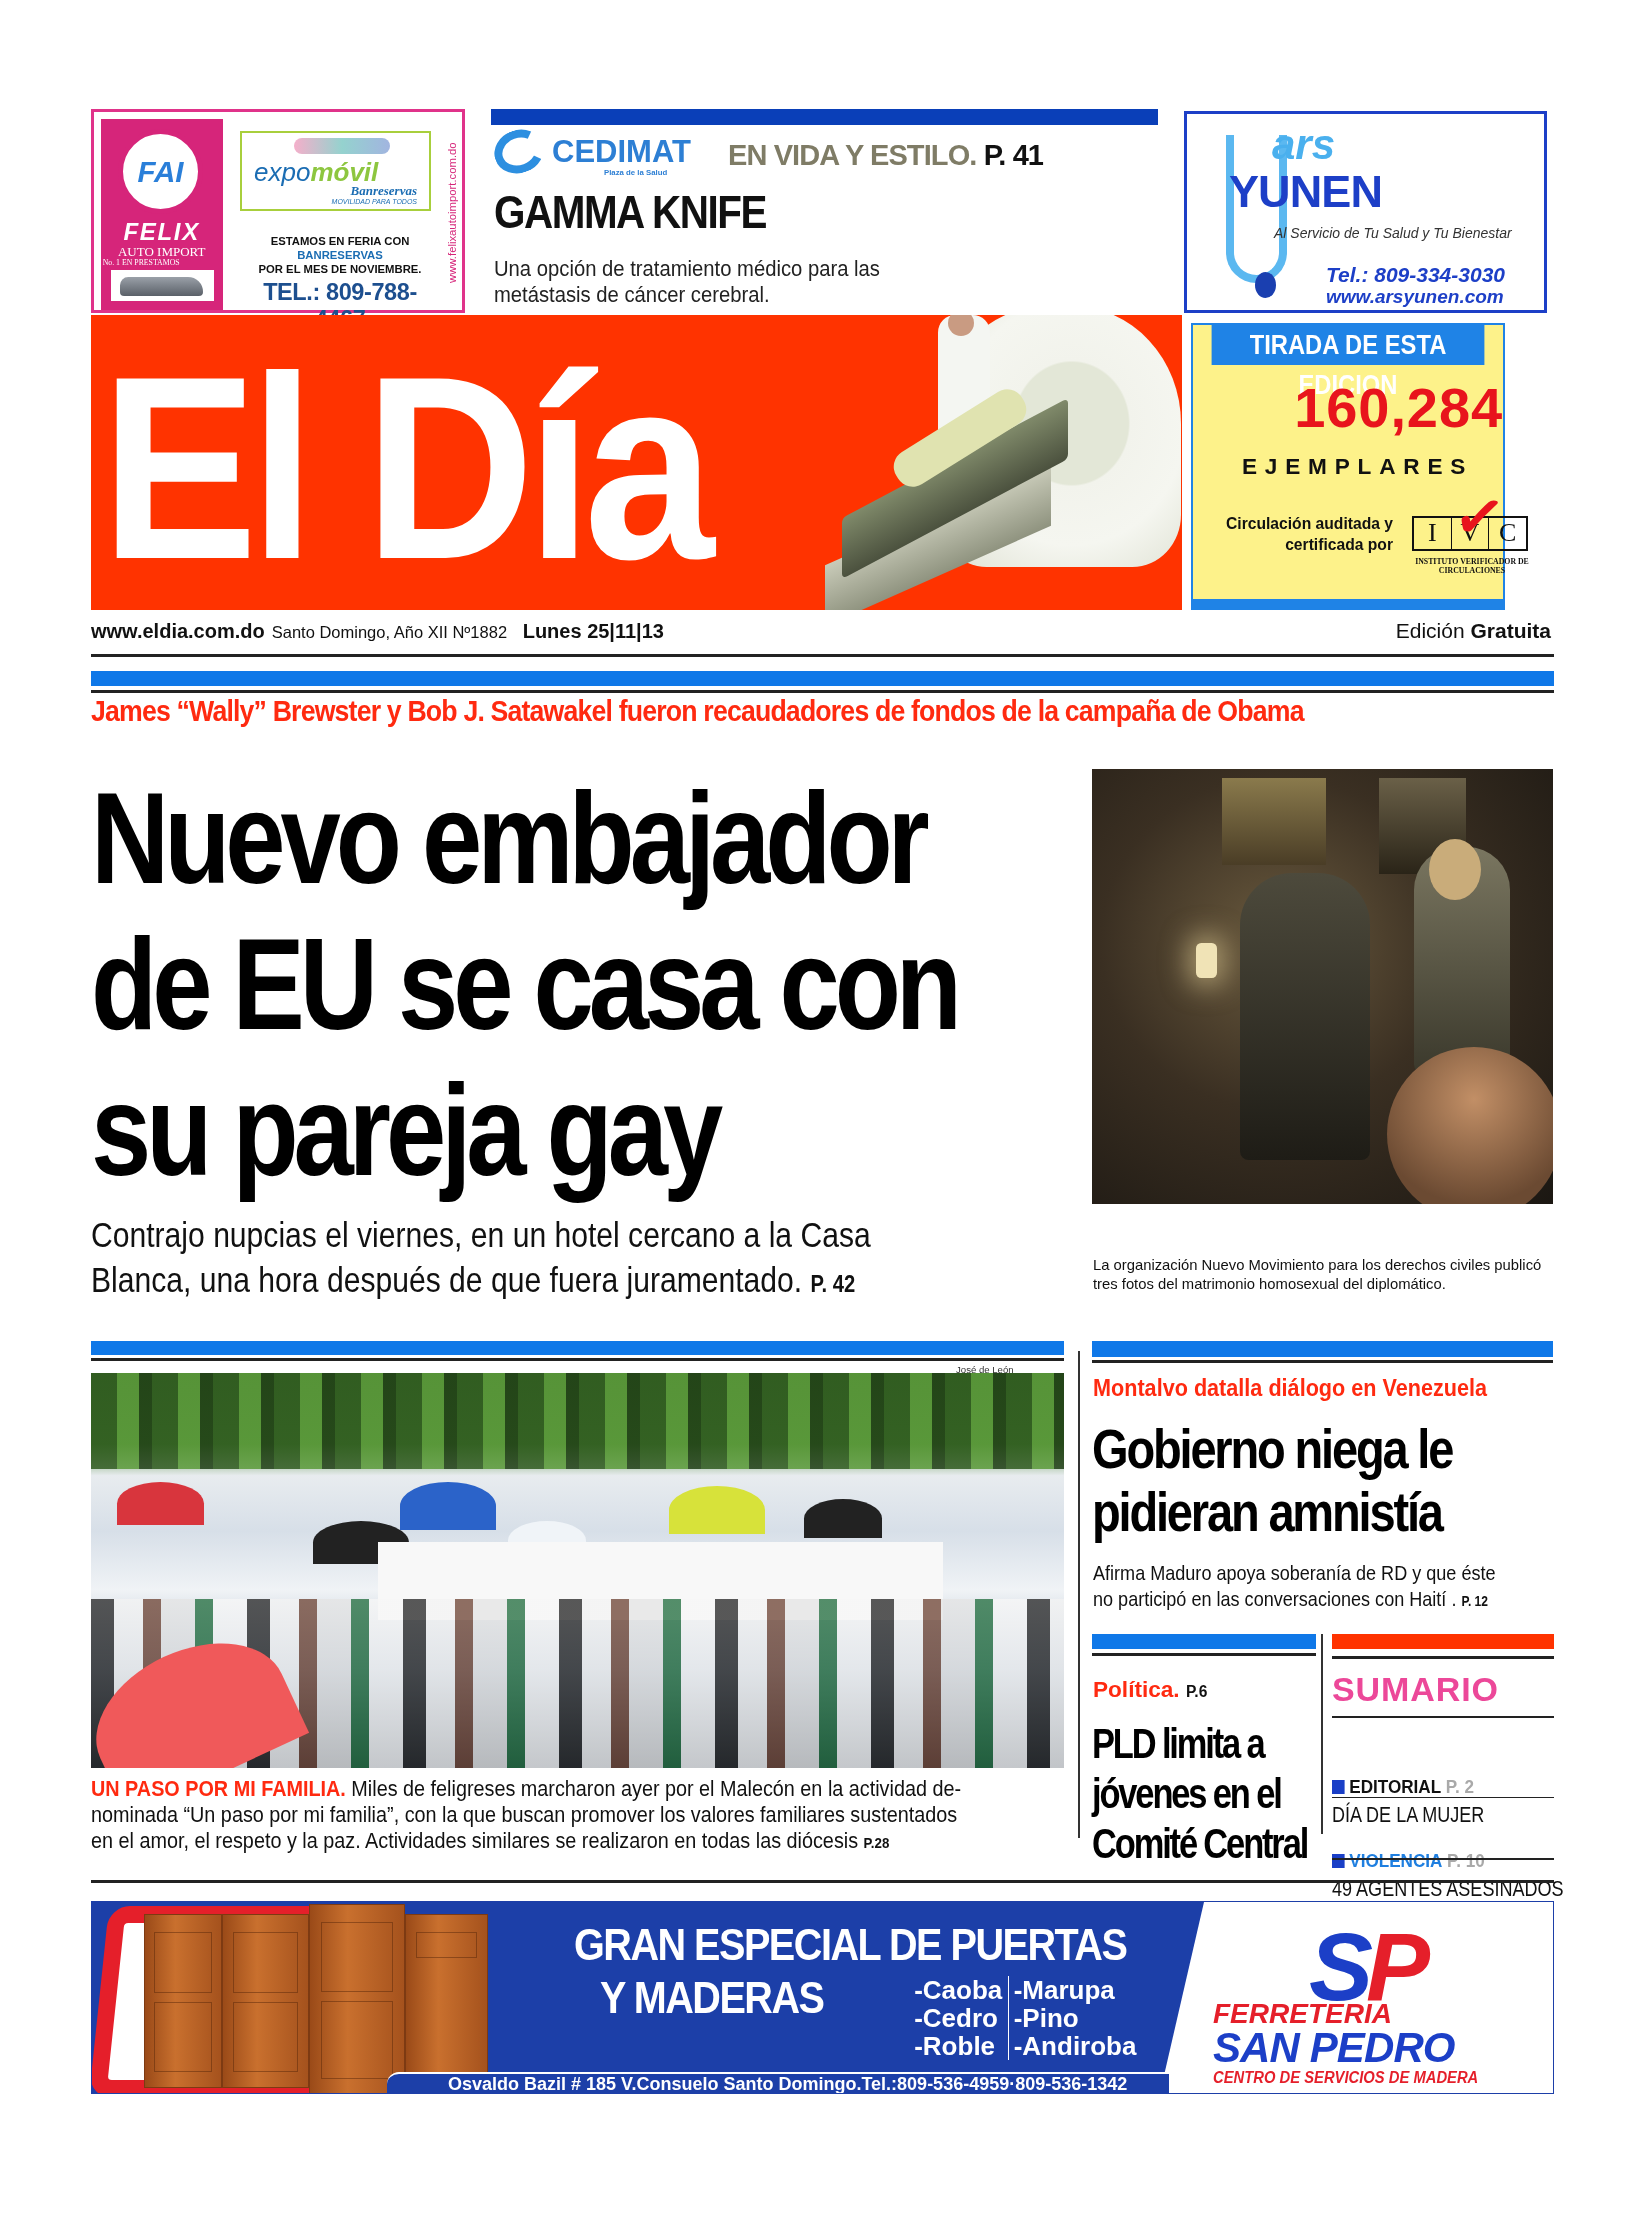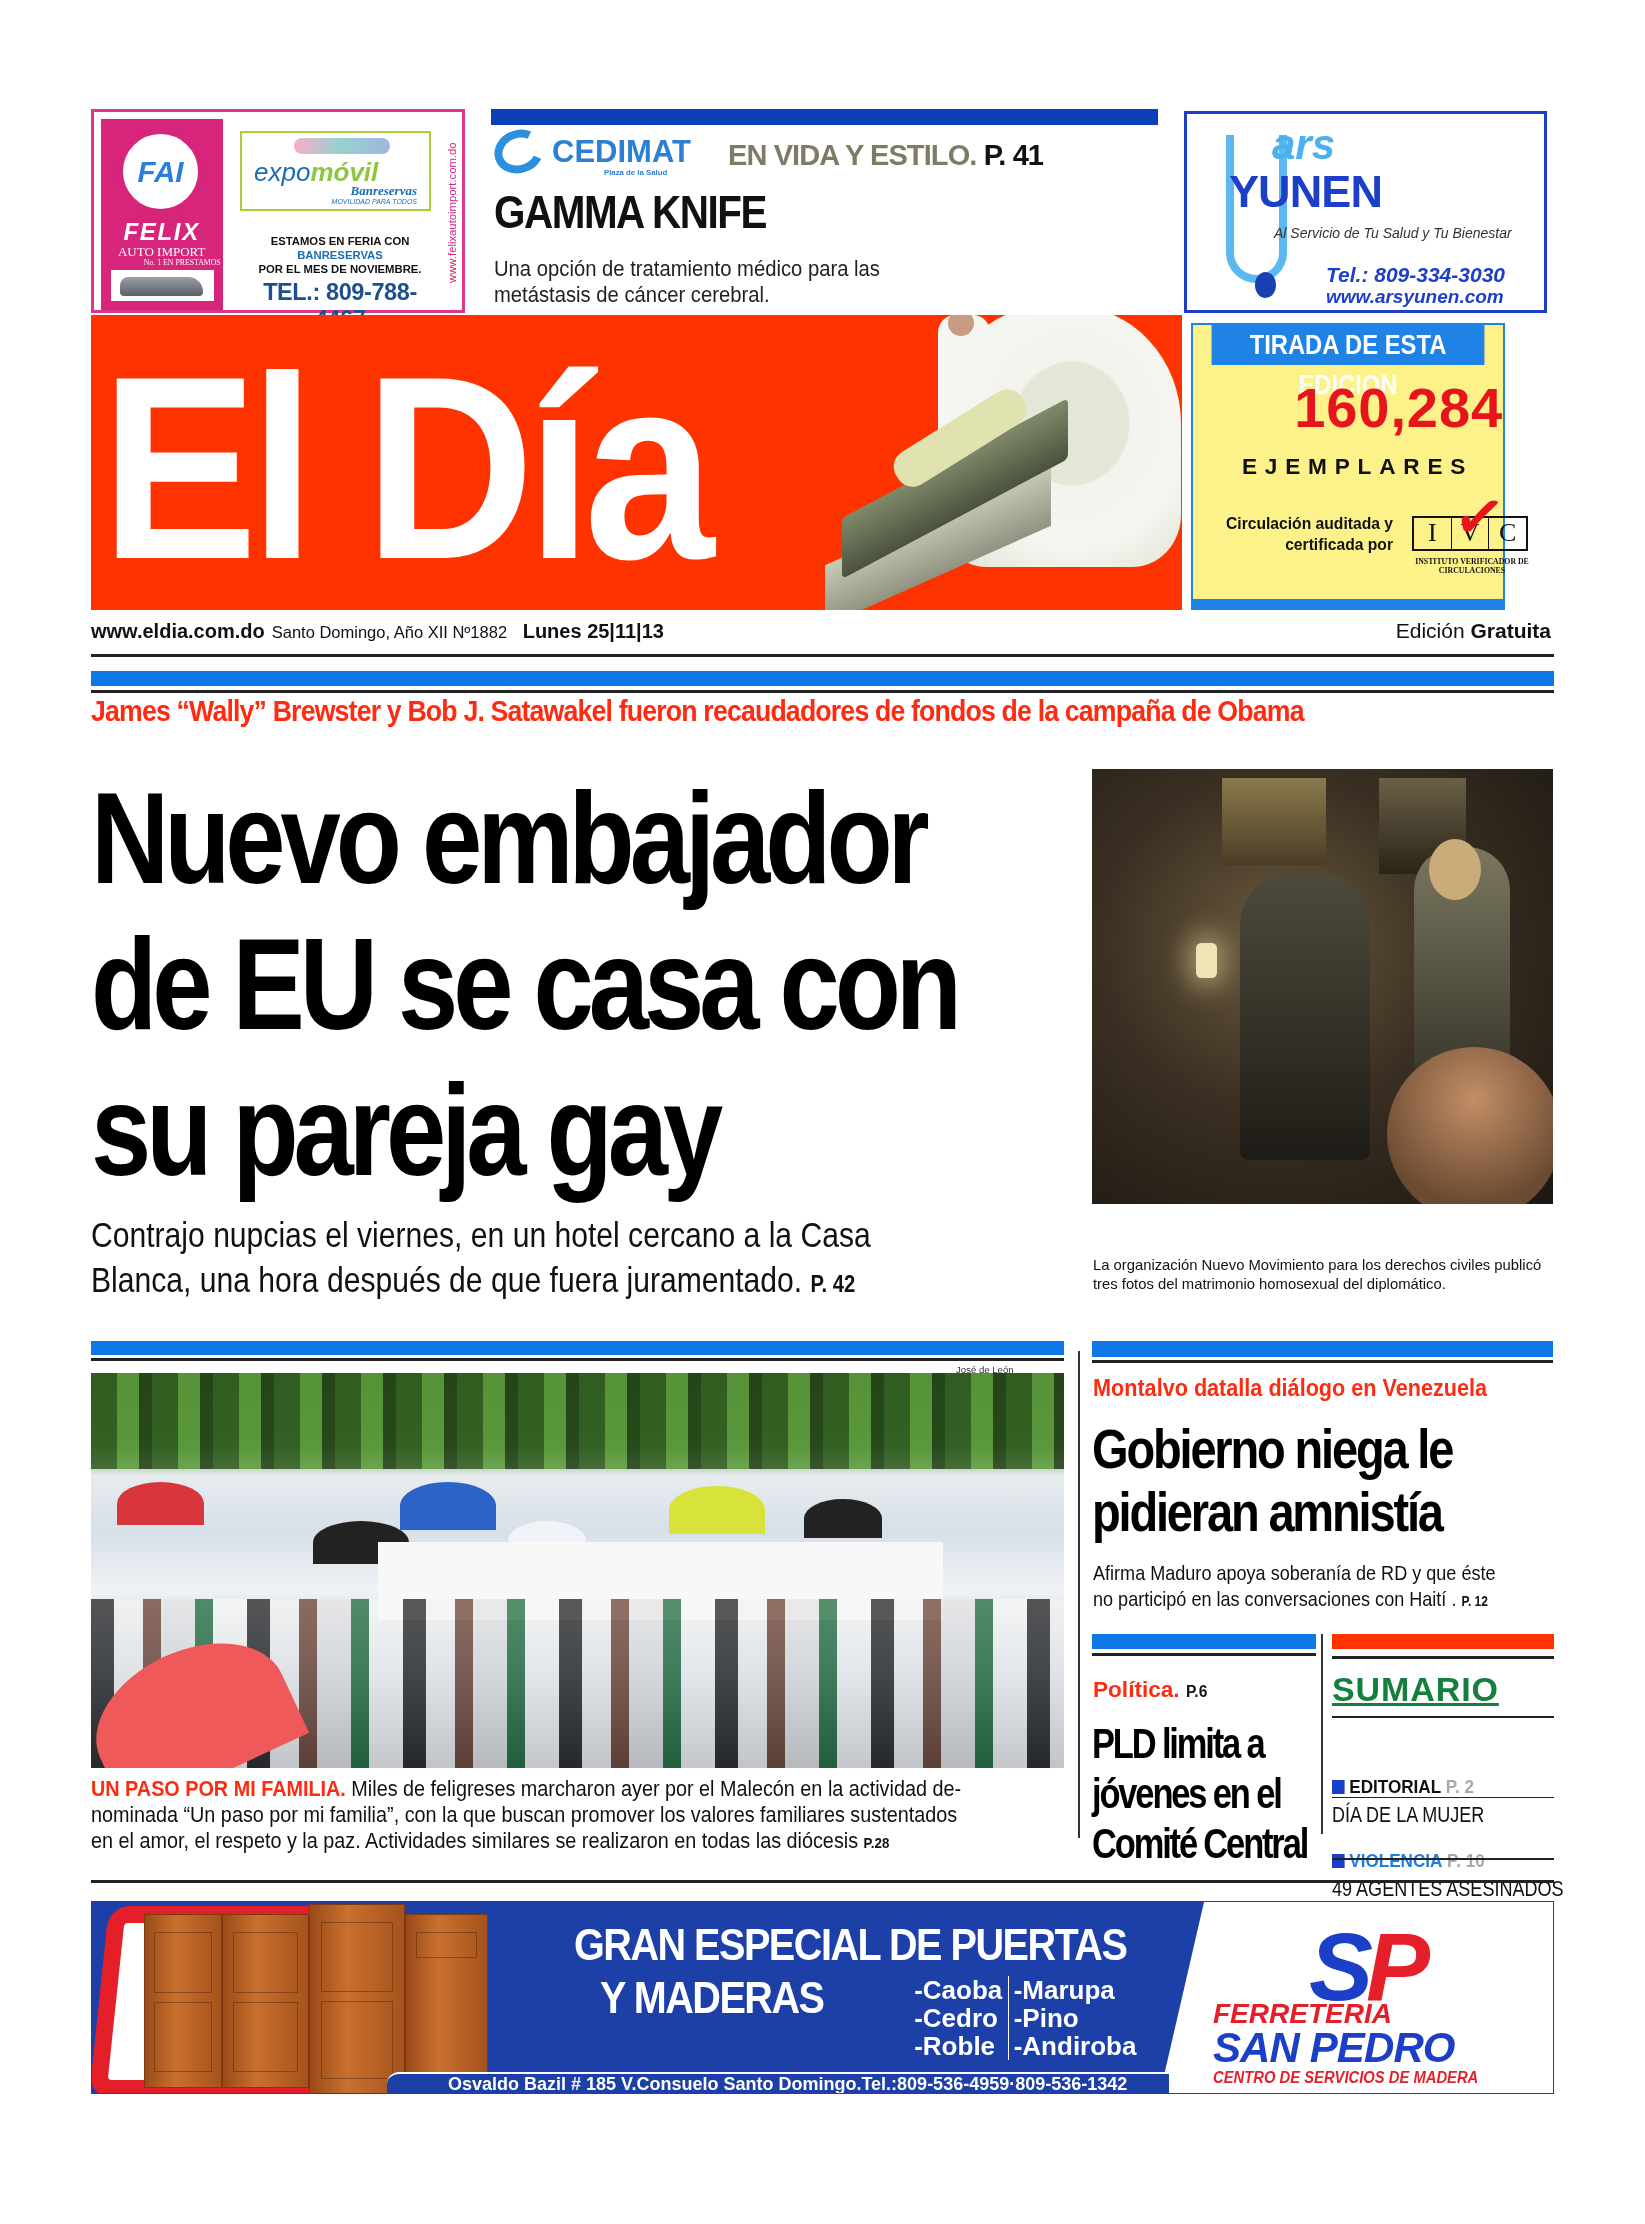--- a/index.html
+++ b/index.html
@@ -7,21 +7,21 @@
   body { position: relative; font-family: "Liberation Sans", sans-serif; color: #111; }
   .abs { position: absolute; }
 
   
   #ad-felix { left: 91px; top: 109px; width: 374px; height: 204px; border: 3.5px solid #e0338a; background: #fff; }
   #ad-felix .tag { position: absolute; left: 7px; top: 7px; width: 122px; height: 191px; background: #d6257a; }
   #ad-felix .logo-oval { position: absolute; left: 24px; top: 17.4px; width: 85px; height: 85px; border-radius: 50%; background: #fff; border: 5.2px solid #d6257a; box-shadow: 0 0 0 2.6px #fff inset; display:flex; align-items:center; justify-content:center; }
   #ad-felix .logo-oval span { font-weight: 900; font-style: italic; color: #2a7fd9; font-size: 29.5px; }
   #ad-felix .felix { position: absolute; left: 8.7px; top: 106px; width: 118px; text-align: center; color: #fff; font-weight: 900; font-style: italic; font-size: 24px; letter-spacing: 1.7px; }
   #ad-felix .ai { position: absolute; left: 8.7px; top: 132px; width: 118px; text-align: center; color: #fff; font-family: "Liberation Serif", serif; font-size: 13px; }
-  #ad-felix .pres { position: absolute; left: 8.7px; top: 146px; width: 118px; text-align: right; color: #fff; font-family: "Liberation Serif", serif; font-size: 7.8px; }
+  #ad-felix .pres { position: absolute; left: 8.7px; top: 146px; width: 118px; text-align: left; color: #fff; font-family: "Liberation Serif", serif; font-size: 7.8px; }
   #ad-felix .car { position: absolute; left: 17.4px; top: 158px; width: 103px; height: 31px; background: #fff; }
   #ad-felix .car i { position:absolute; left: 8.7px; top: 7px; width: 83px; height: 19px; background: linear-gradient(#9aa0a8,#5a6068); border-radius: 10.4px 19px 5.2px 5.2px; }
   #ad-felix .expo { position: absolute; left: 146px; top: 19px; width: 191px; height: 80px; border: 2.6px solid #a8cf3c; background: #fff; }
   #ad-felix .expo .wave { position:absolute; left: 52px; top: 5.2px; width: 96px; height: 15.6px; background: linear-gradient(90deg,#f29bbd,#7ac7c2,#8aa2d8); border-radius: 8.7px; opacity: .8; }
   #ad-felix .expo .e1 { position:absolute; left: 12px; top: 24px; font-size: 26px; font-style: italic; color: #1b6db3; }
   #ad-felix .expo .e1 b { color: #8dc63f; font-weight: 900; }
   #ad-felix .expo .e2 { position:absolute; right: 12px; top: 50px; font-family: "Liberation Serif", serif; font-weight: bold; font-style: italic; color: #1b6db3; font-size: 13px; }
   #ad-felix .expo .e3 { position:absolute; right: 12px; top: 65px; font-style: italic; color: #1b6db3; font-size: 7px; }
   #ad-felix .estamos { position:absolute; left: 146px; top: 122px; width: 200px; text-align: center; font-weight: bold; font-size: 11.3px; line-height: 14px; color: #111; }
   #ad-felix .estamos .blue { color: #1b6db3; }
@@ -112,21 +112,21 @@
   #ven-kicker { left: 1093px; top: 1375px; font-size: 23.5px; font-weight: bold; color: #ff2a10; white-space: nowrap; transform: scaleX(.92); transform-origin: left; }
   #ven-head { left: 1092px; top: 1417px; width: 469px; font-size: 56px; font-weight: 900; line-height: 63px; color: #000; letter-spacing: -2.6px; white-space: nowrap; transform: scaleX(.84); transform-origin: left; }
   #ven-dek { left: 1093px; top: 1560px; width: 469px; font-size: 21px; line-height: 26px; color: #111; white-space: nowrap; transform: scaleX(.86); transform-origin: left; }
   #ven-dek b { font-size: 14px; }
 
   #pol-kicker { left: 1093px; top: 1677px; font-size: 22.6px; font-weight: bold; color: #ff2a10; }
   #pol-kicker b { color: #111; font-size: 15.6px; }
   #pol-head { left: 1092px; top: 1719px; width: 226px; font-size: 42px; line-height: 50px; font-weight: bold; color: #000; letter-spacing: -2.6px; white-space: nowrap; transform: scaleX(.82); transform-origin: left; }
 
   #sum-bar { left: 1332px; top: 1634px; width: 222px; height: 14.8px; background: #ff3300; }
-  #sum-title { left: 1332px; top: 1670px; font-size: 34px; font-weight: 900; color: #15803d; letter-spacing: 0.9px; text-decoration: underline; }
+  #sum-title { left: 1332px; top: 1670px; font-size: 34px; font-weight: 900; color: #ec4899; letter-spacing: 0.9px; }
   .sum-item { position:absolute; left: 1332px; width: 222px; margin-top: 44px; }
   .sum-item .lbl { font-size: 19px; font-weight: bold; display: flex; align-items: center; white-space: nowrap; transform: scaleX(.9); transform-origin: left; }
   .sum-item .sq { width: 14px; height: 14px; background: #1a3fc7; margin-right: 5.2px; display:inline-block; }
   .sum-item .pg { color: #a9a9a9; margin-left: 5.2px; }
   .sum-item .txt { font-size: 22px; color: #111; white-space: nowrap; transform: scaleX(.82); transform-origin: left; margin-top: 3.5px; }
 
   
   #ad-sp { left: 91px; top: 1901px; width: 1463px; height: 193px; background: #fff; border: 1.7px solid #1d3fa8; overflow: hidden; }
   #ad-sp .blue { position:absolute; left: 0; top: 0; width: 1112px; height: 193px; background: #1c3fa8; clip-path: polygon(0 0, 100% 0, 96% 100%, 0 100%); }
   #ad-sp .redframe { position:absolute; left: 7px; top: 3.5px; width: 252px; height: 191px; border: 17.4px solid #e51f2a; border-radius: 21px; transform: skewX(-6deg); background: #fff; }

